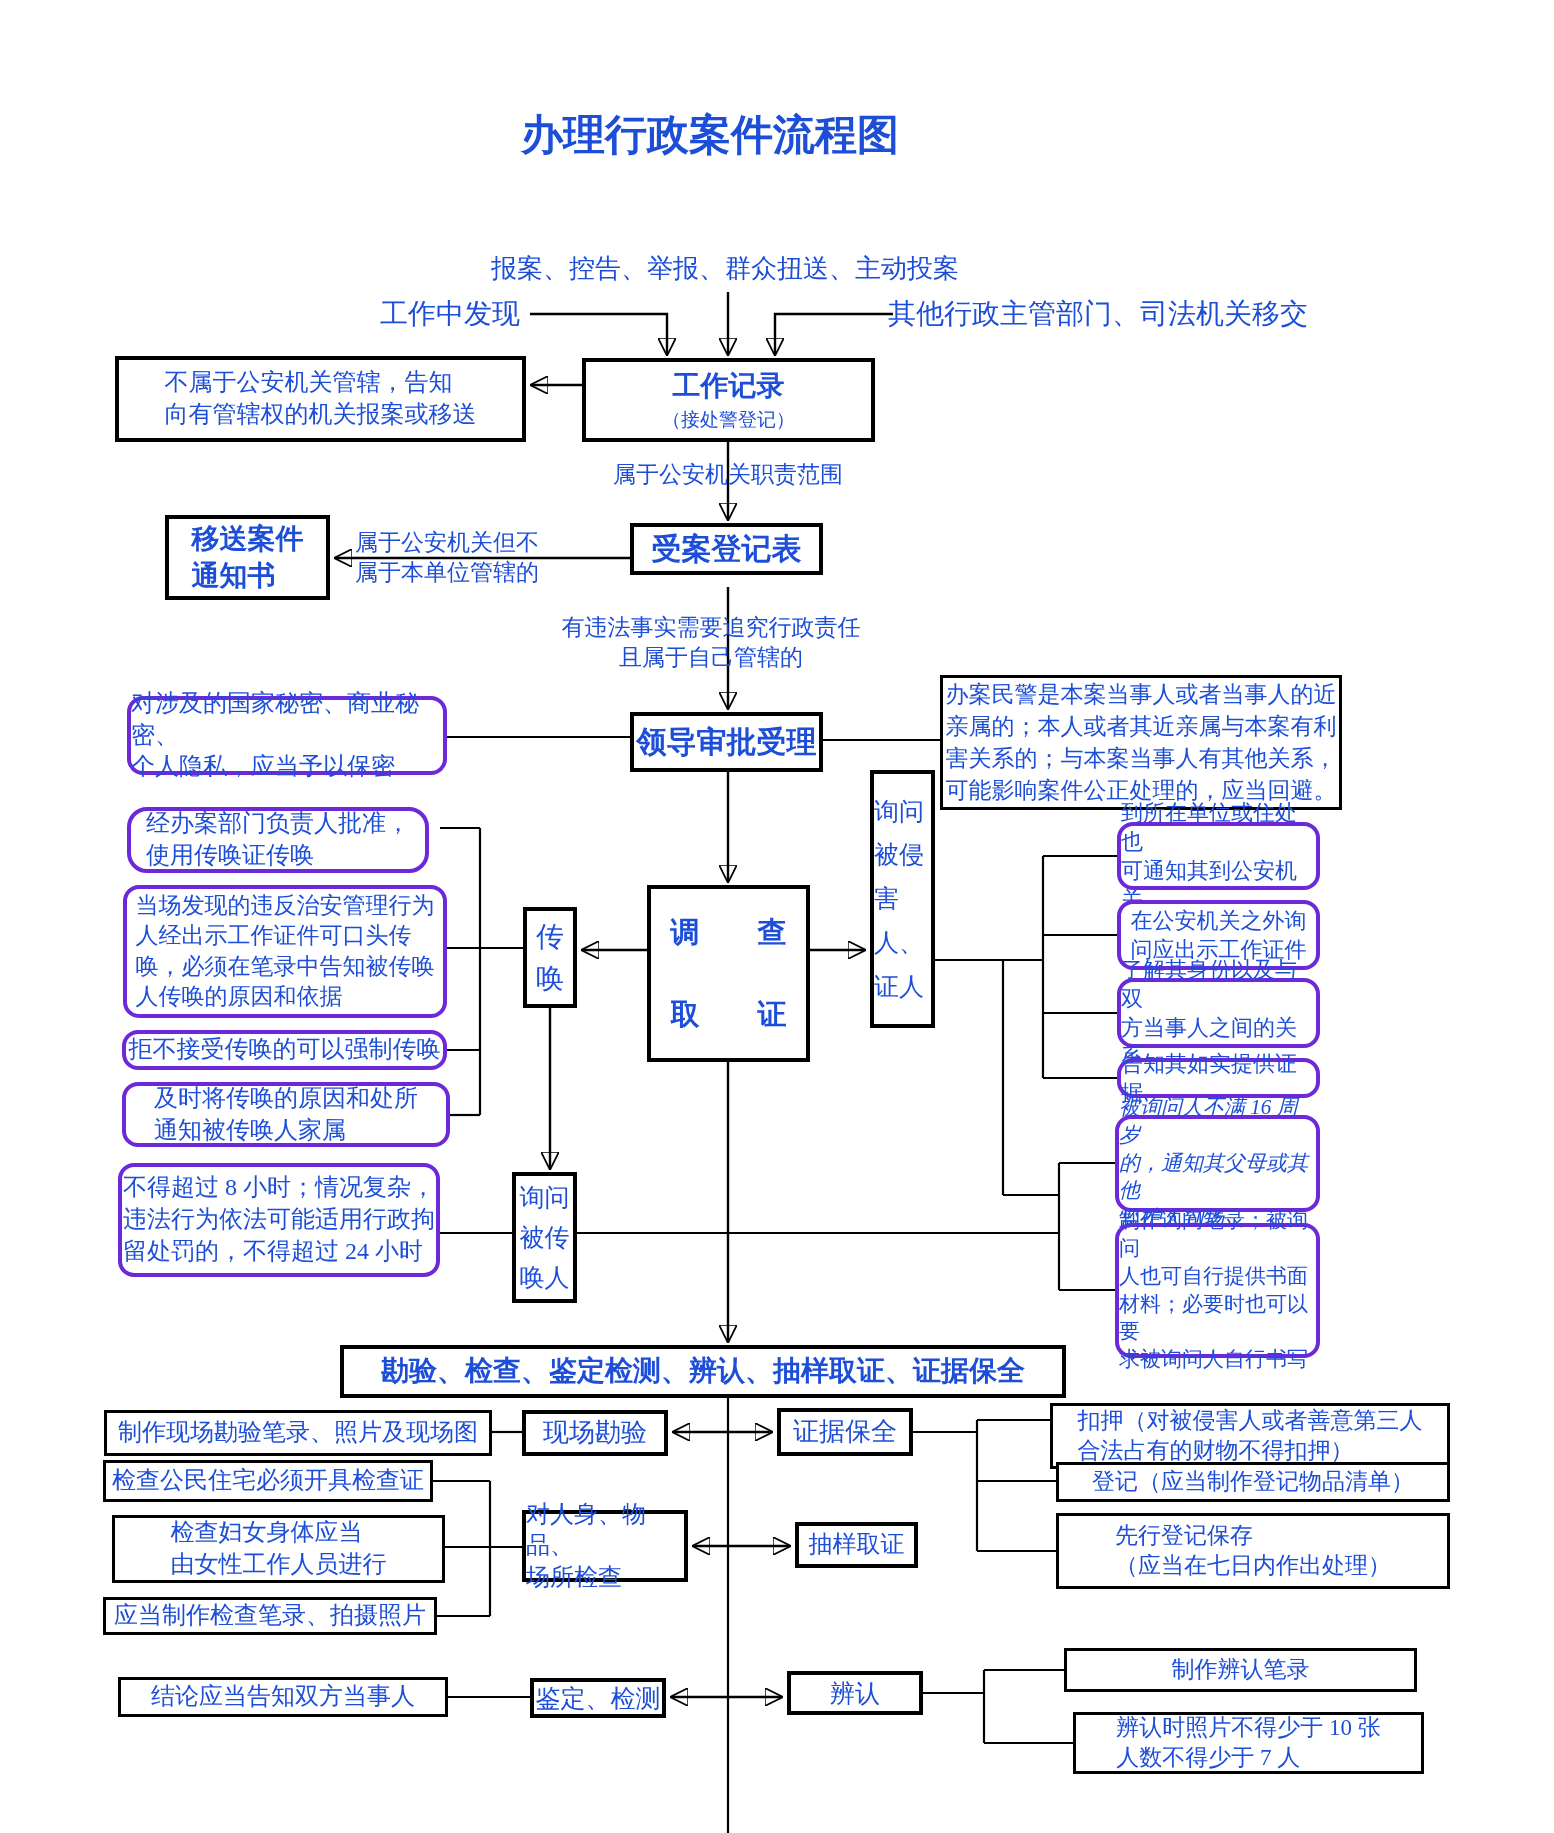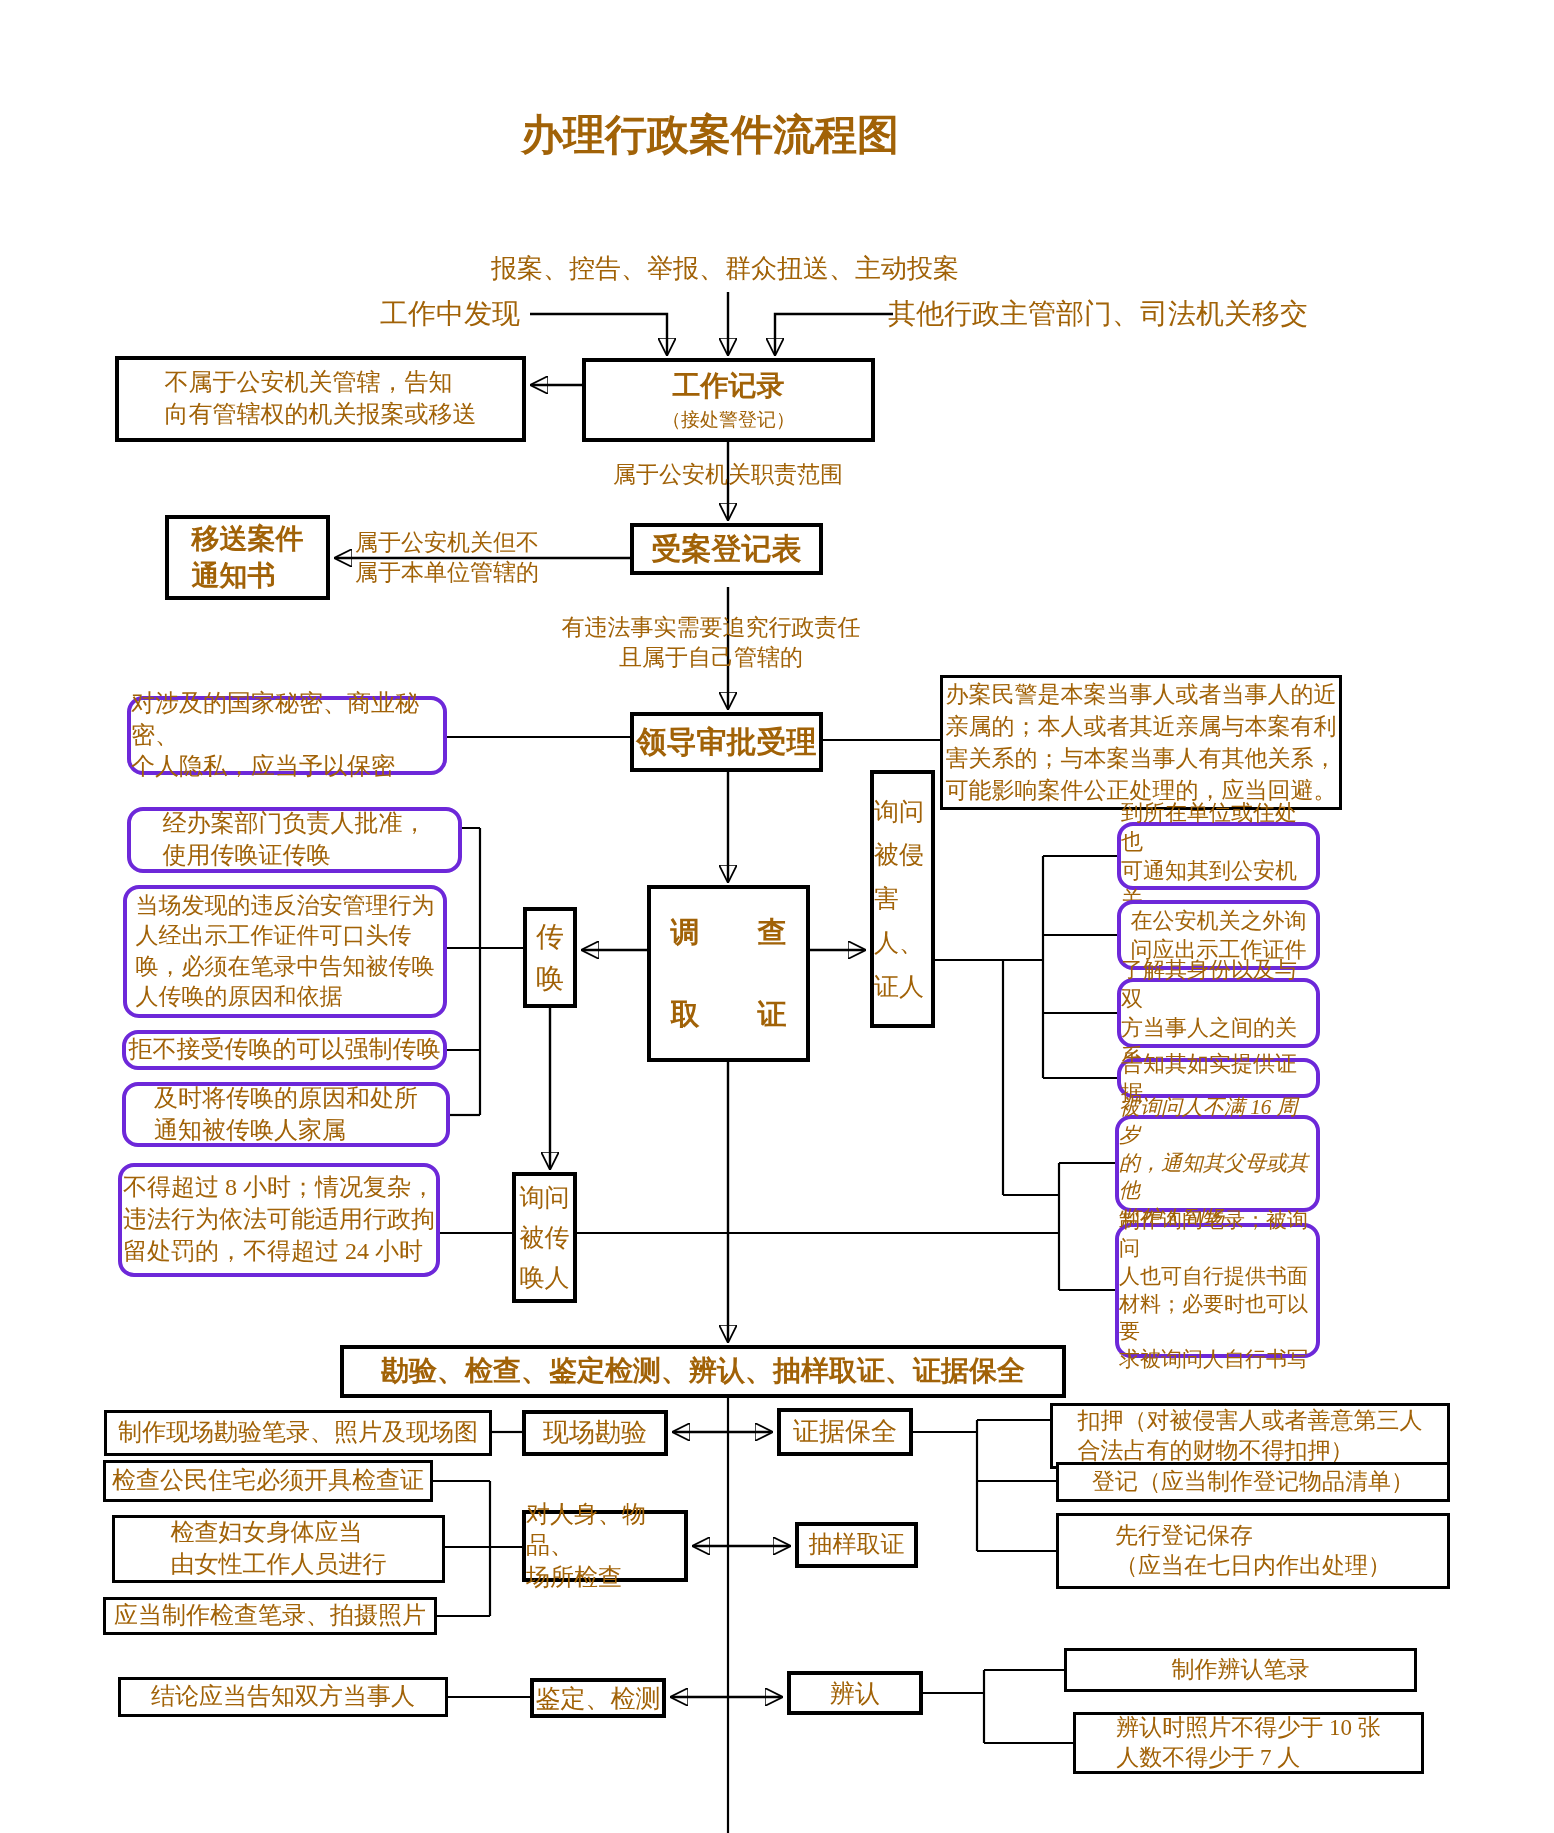--- a/index.html
+++ b/index.html
@@ -1,18 +1,18 @@
 <!DOCTYPE html>
 <html><head>
 <meta charset="utf-8">
 <style>
   html,body{margin:0;padding:0;background:#fff;}
   #canvas{
     position:relative;width:1554px;height:1833px;background:#ffffff;
-    font-family:"Liberation Serif","DejaVu Serif",serif;color:#a16207;
+    font-family:"Liberation Serif","DejaVu Serif",serif;color:#1d4ed8;
     overflow:hidden;
   }
   #lines{position:absolute;left:0;top:0;z-index:0;}
   #lines path{fill:none;stroke:#000;}
   #lines .fa{stroke-width:2.4;}
   #lines .pl{stroke-width:2.2;}
   #lines .da{stroke-width:2.4;}
   .lbl{
     position:absolute;display:flex;align-items:center;justify-content:center;
     text-align:center;white-space:pre-line;z-index:2;line-height:1.32;
@@ -121,21 +121,21 @@
   <div class="box node" style="left:165px;top:515px;width:165px;height:85px;font-size:28px;">移送案件
 通知书</div>
   <div class="box node" style="left:630px;top:712px;width:193px;height:60px;font-size:30px;">领导审批受理</div>
   <div class="box round" style="left:127px;top:696px;width:320px;height:79px;font-size:24px;">对涉及的国家秘密、商业秘密、
 个人隐私，应当予以保密</div>
   <div class="box anno" style="left:940px;top:675px;width:402px;height:135px;font-size:23px;line-height:32px;">办案民警是本案当事人或者当事人的近
 亲属的；本人或者其近亲属与本案有利
 害关系的；与本案当事人有其他关系，
 可能影响案件公正处理的，应当回避。</div>
 
-  <div class="box round" style="left:127px;top:807px;width:335px;height:66px;font-size:24px;">经办案部门负责人批准，
+  <div class="box round" style="left:127px;top:807px;width:302px;height:66px;font-size:24px;border-radius:20px;">经办案部门负责人批准，
 使用传唤证传唤</div>
   <div class="box round" style="left:123px;top:885px;width:324px;height:133px;font-size:23px;">当场发现的违反治安管理行为
 人经出示工作证件可口头传
 唤，必须在笔录中告知被传唤
 人传唤的原因和依据</div>
   <div class="box round" style="left:122px;top:1030px;width:325px;height:40px;font-size:24px;">拒不接受传唤的可以强制传唤</div>
   <div class="box round" style="left:122px;top:1082px;width:328px;height:65px;font-size:24px;">及时将传唤的原因和处所
 通知被传唤人家属</div>
   <div class="box round" style="left:118px;top:1163px;width:322px;height:114px;font-size:24px;">不得超过 8 小时；情况复杂，
 违法行为依法可能适用行政拘

